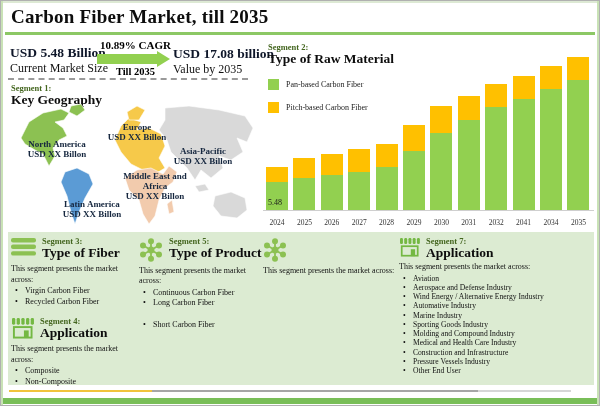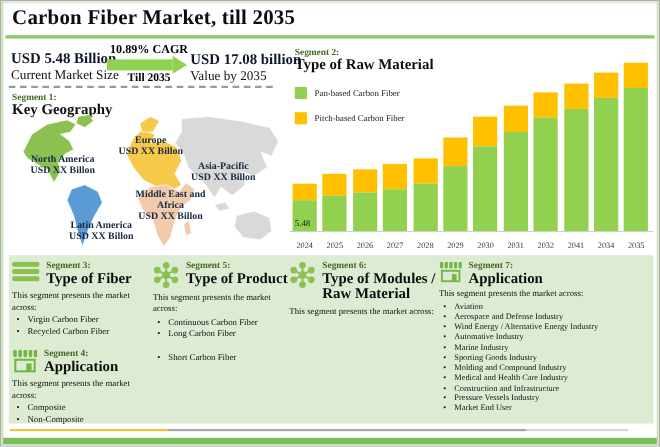--- a/index.html
+++ b/index.html
@@ -335,24 +335,20 @@
                 <line x1="12" y1="12" x2="4.6" y2="7.8"></line>
               <circle cx="12" cy="12" r="2.6"></circle>
                 <circle cx="12" cy="3.2" r="2.1"></circle>
                 <circle cx="20" cy="7.6" r="2.1"></circle>
               <circle cx="20" cy="16.4" r="2.1"></circle>
                 <circle cx="12" cy="20.8" r="2.1"></circle>
                 <circle cx="4" cy="16.4" r="2.1"></circle>
                 <circle cx="4" cy="7.6" r="2.1"></circle>
             </g>
           </svg>
-          <div>
-            <div class="kicker">Segment 6:</div>
-            <div class="seg-title">Type of Modules / Raw Material</div>
-          </div>
         </div>
         <div class="intro">This segment presents the market across:</div>
       </div>
     </div>
 
     <div class="col col4">
       <div>
         <div class="seg-head">
           <svg class="ic" width="21" height="19" viewBox="0 0 24 22">
             <g fill="#74b843">
@@ -375,21 +371,21 @@
             <li>Aviation</li>
             <li>Aerospace and Defense Industry</li>
             <li>Wind Energy / Alternative Energy Industry</li>
             <li>Automative Industry</li>
             <li>Marine Industry</li>
             <li>Sporting Goods Industry</li>
             <li>Molding and Compound Industry</li>
             <li>Medical and Health Care Industry</li>
             <li>Construction and Infrastructure</li>
             <li>Pressure Vessels Industry</li>
-            <li>Market End User</li>
+            <li>Other End User</li>
           </ul>
       </div>
     </div>
 
   </div>
 
   <div class="progress">
     <div class="p-yellow"></div>
     <div class="p-gray"></div>
     <div class="p-light"></div>

